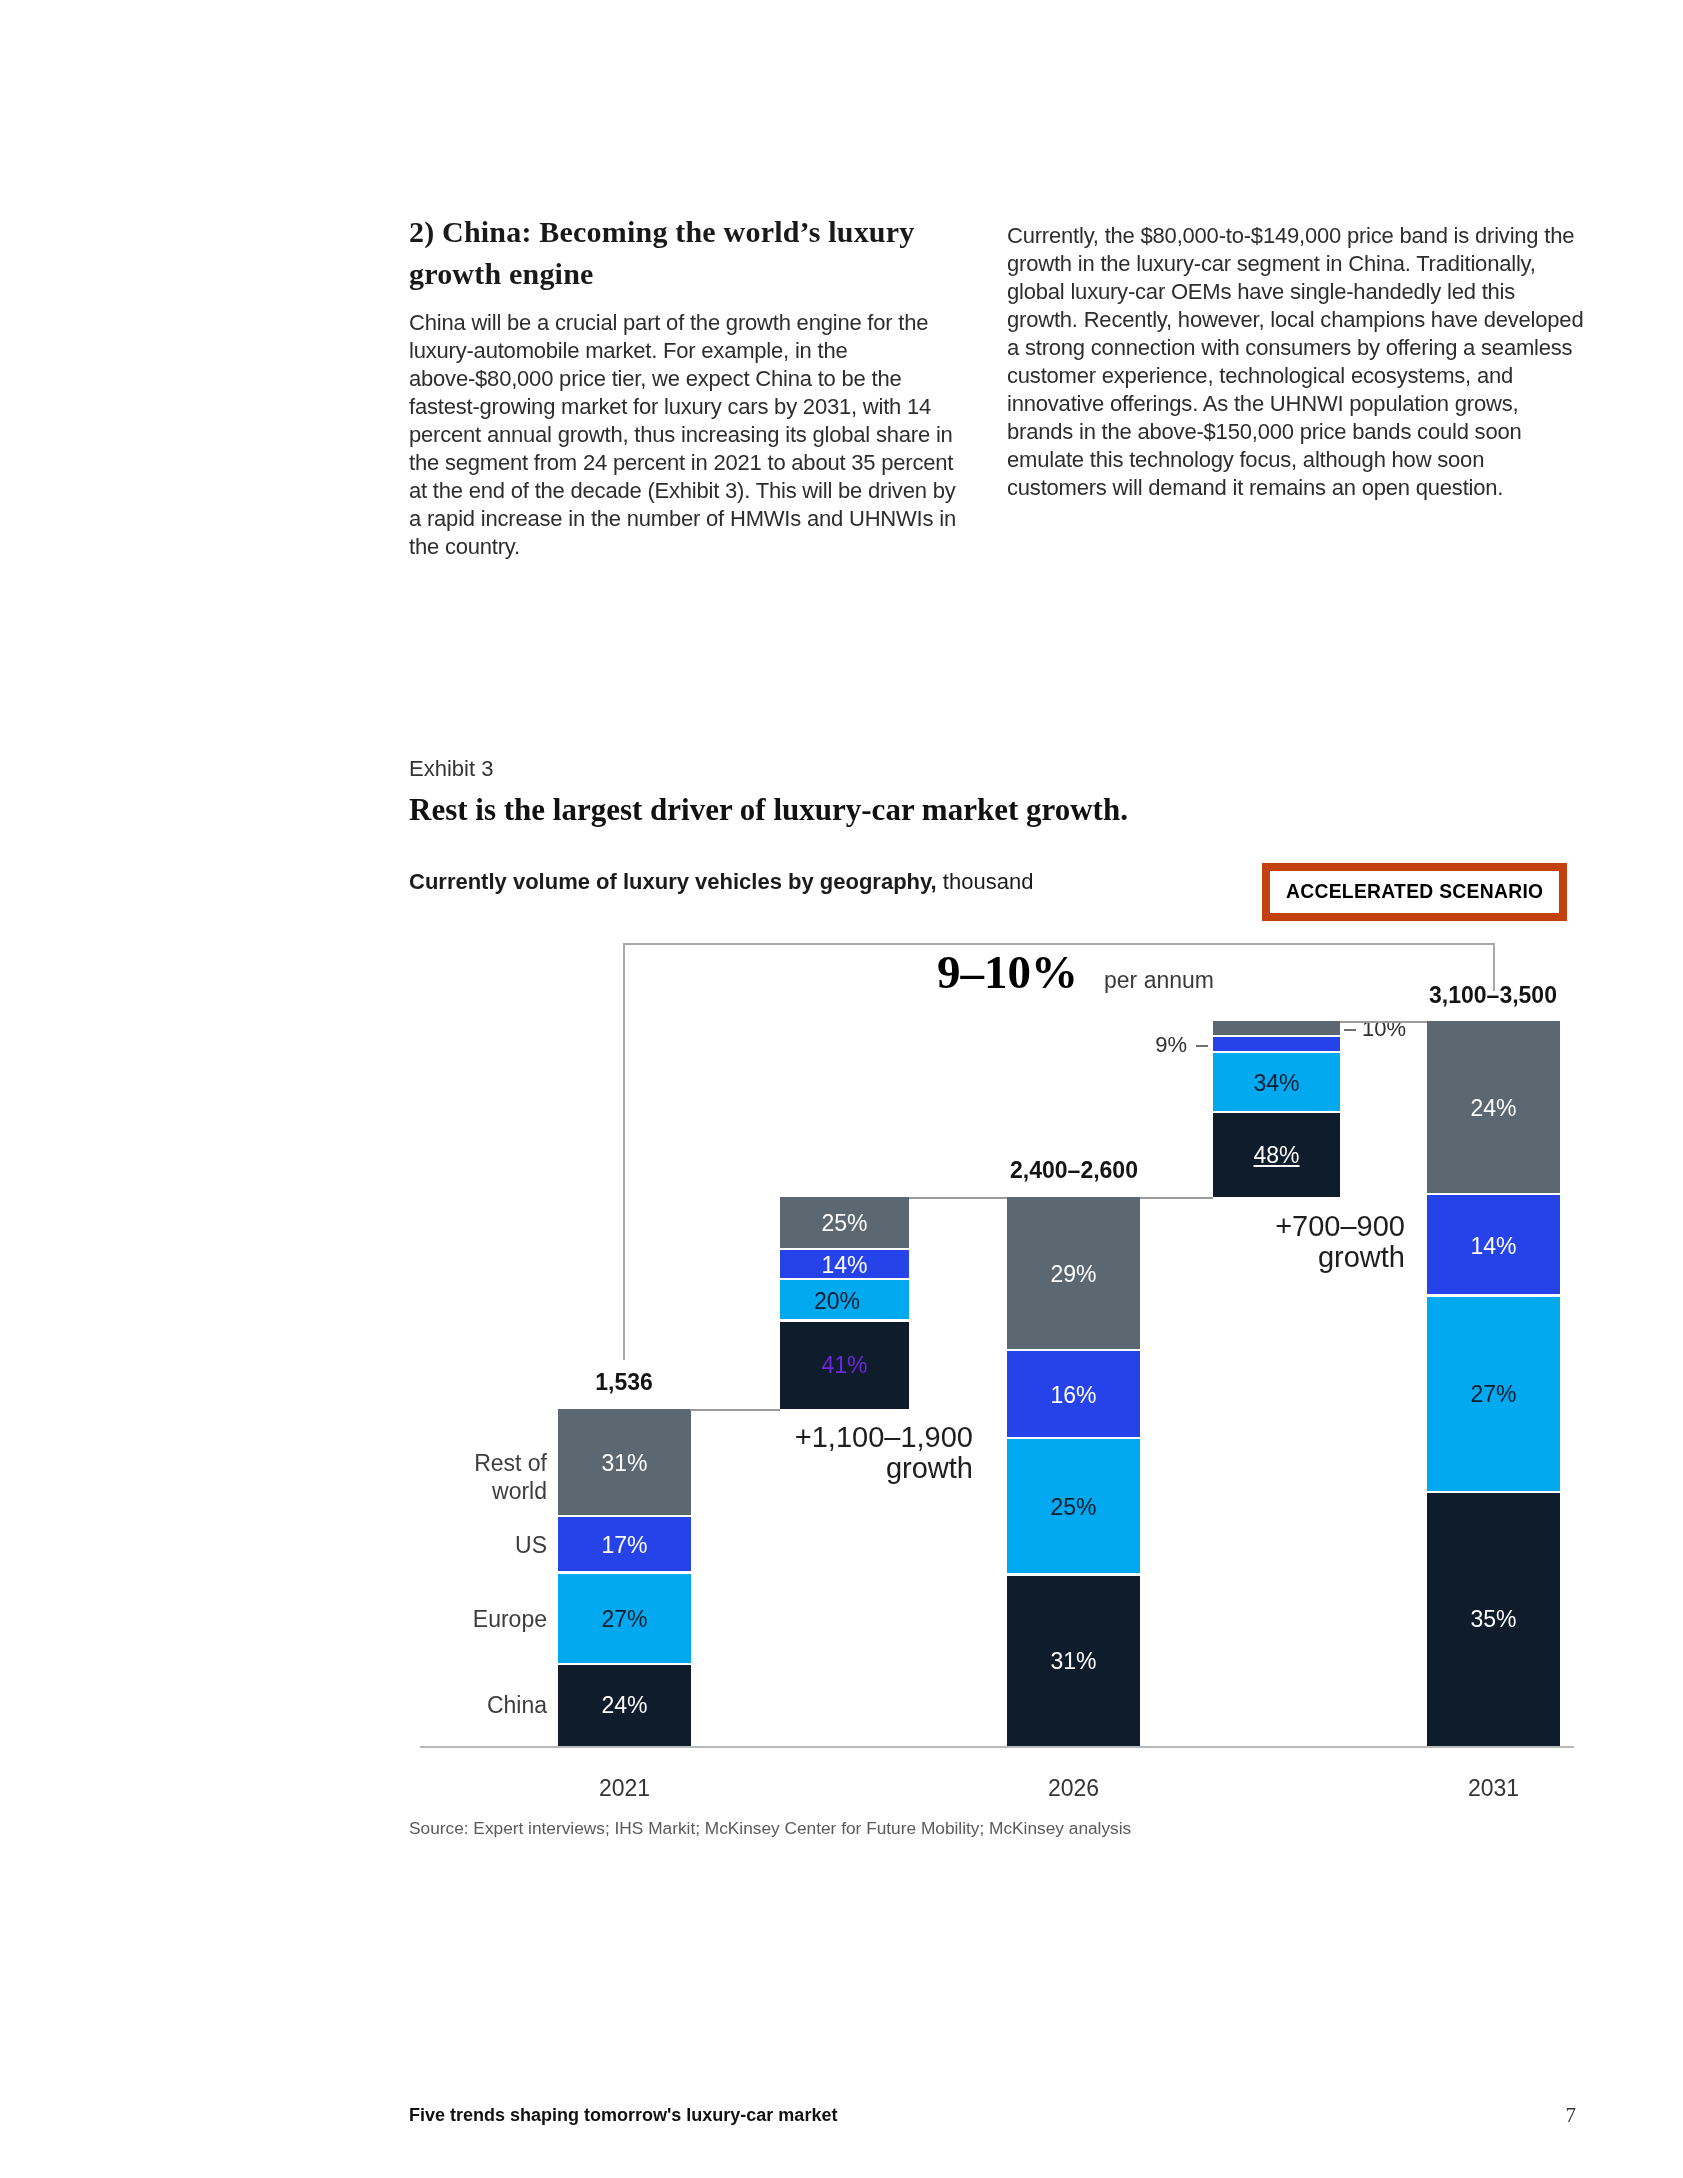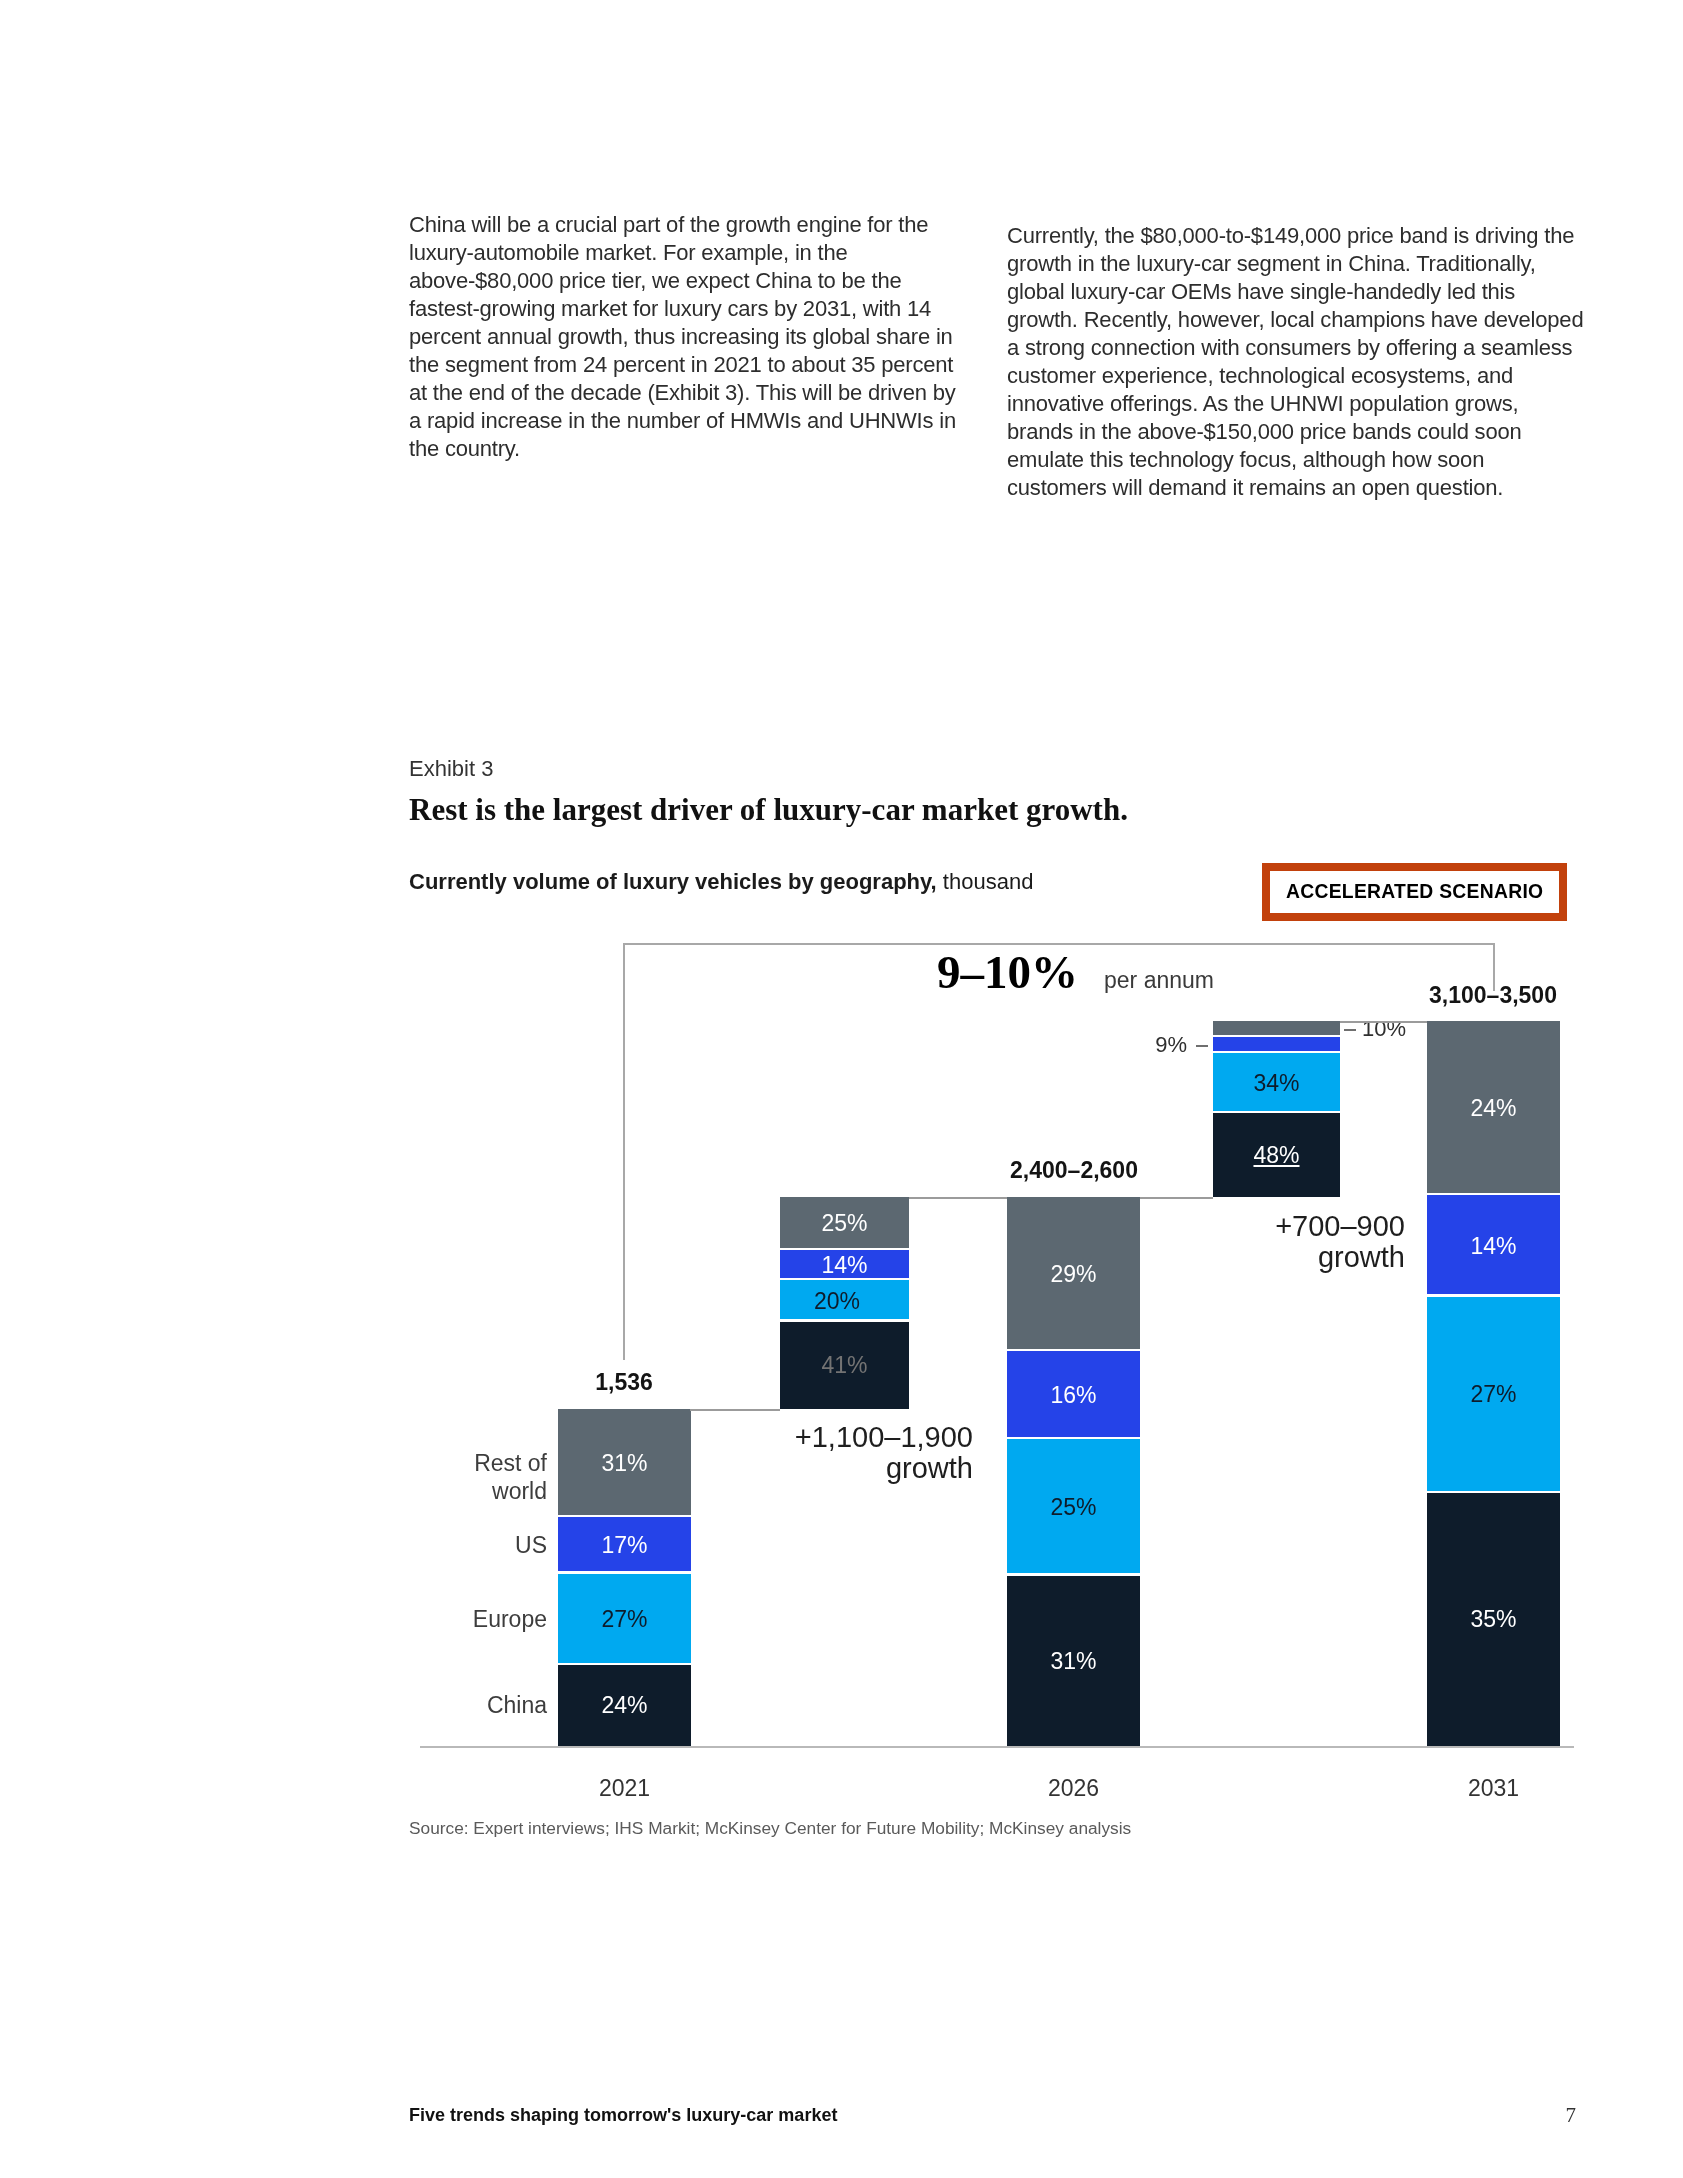--- a/index.html
+++ b/index.html
@@ -60,20 +60,21 @@
   .footer-left{position:absolute;left:409px;top:2105px;font-size:18px;font-weight:bold;color:#111;}
   .footer-page{position:absolute;left:1505px;top:2103px;width:71px;text-align:right;
     font-family:"Liberation Serif", serif;font-size:21px;color:#333;}
 </style>
 </head>
 <body>
 
 <div class="page">
 
   <div class="col-left">
+    <h2 class="section-heading">2) China: Becoming the world’s luxury growth engine</h2>
     <p class="body-par">China will be a crucial part of the growth engine for the luxury-automobile market. For example, in the above-$80,000 price tier, we expect China to be the fastest-growing market for luxury cars by 2031, with 14 percent annual growth, thus increasing its global share in the segment from 24 percent in 2021 to about 35 percent at the end of the decade (Exhibit 3). This will be driven by a rapid increase in the number of HMWIs and UHNWIs in the country.</p>
   </div>
 
   <div class="col-right">
     <p class="body-par">Currently, the $80,000-to-$149,000 price band is driving the growth in the luxury-car segment in China. Traditionally, global luxury-car OEMs have single-handedly led this growth. Recently, however, local champions have developed a strong connection with consumers by offering a seamless customer experience, technological ecosystems, and innovative offerings. As the UHNWI population grows, brands in the above-$150,000 price bands could soon emulate this technology focus, although how soon customers will demand it remains an open question.</p>
   </div>
 
   <div class="exhibit-eyebrow">Exhibit 3</div>
   <h3 class="exhibit-title">Rest is the largest driver of luxury-car market growth.</h3>
 
@@ -92,21 +93,21 @@
       <div class="seg" style="left: 138px; top: 478px; width: 133px; height: 108px; background: rgb(92, 104, 113); border-bottom: 2.5px solid rgb(255, 255, 255);"></div>
       <div class="seg-label" style="left: 138px; top: 518px; width: 133px; color: rgb(255, 255, 255);">31%</div>
       <div class="total-label" style="left: 85px; top: 438px; width: 238px;">1,536</div>
       <div class="axis-label" style="left: 135px; top: 844px; width: 139px;">2021</div>
       <div class="cat-label" style="top: 760px; width: 127px;">China</div>
       <div class="cat-label" style="top: 674px; width: 127px;">Europe</div>
       <div class="cat-label" style="top: 600px; width: 127px;">US</div>
       <div class="cat-label" style="top: 518px; width: 127px;">Rest of world</div>
       <div class="connector" style="left: 270px; top: 478px; width: 90px;"></div>
       <div class="seg" style="left: 360px; top: 391px; width: 129px; height: 87px; background: rgb(14, 28, 43);"></div>
-      <div class="seg-label" style="left: 360px; top: 420px; width: 129px; color: #737373;">41%</div>
+      <div class="seg-label" style="left: 360px; top: 420px; width: 129px; color: #6d28d9;">41%</div>
       <div class="seg" style="left: 360px; top: 348px; width: 129px; height: 42px; background: rgb(0, 169, 240); border-bottom: 2.5px solid rgb(255, 255, 255);"></div>
       <div class="seg-label" style="left: 360px; top: 356px; width: 114px; color: rgb(14, 28, 43);">20%</div>
       <div class="seg" style="left: 360px; top: 319px; width: 129px; height: 30px; background: rgb(37, 67, 232); border-bottom: 2.5px solid rgb(255, 255, 255);"></div>
       <div class="seg-label" style="left: 360px; top: 320px; width: 129px; color: rgb(255, 255, 255);">14%</div>
       <div class="seg" style="left: 360px; top: 266px; width: 129px; height: 53px; background: rgb(92, 104, 113); border-bottom: 2.5px solid rgb(255, 255, 255);"></div>
       <div class="seg-label" style="left: 360px; top: 278px; width: 129px; color: rgb(255, 255, 255);">25%</div>
       <div class="below-label" style="left: 296px; top: 491px; width: 257px;">
         <div>+1,100–1,900</div>
         <div>growth</div>
       </div>

